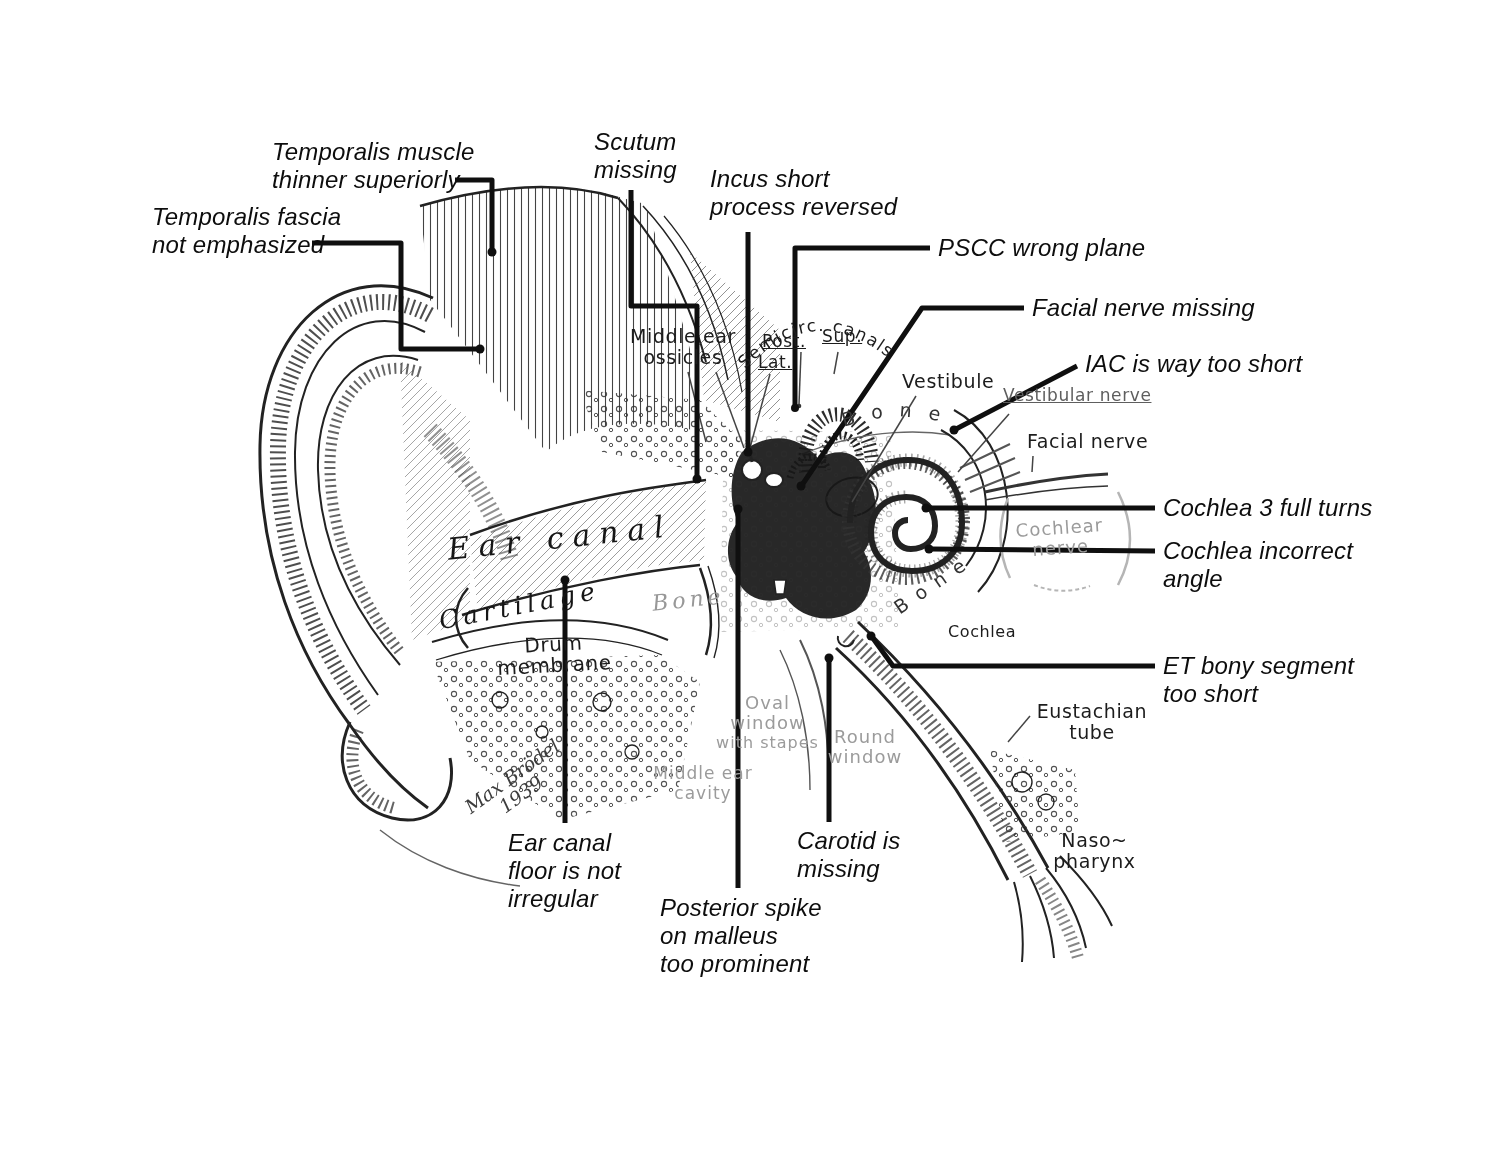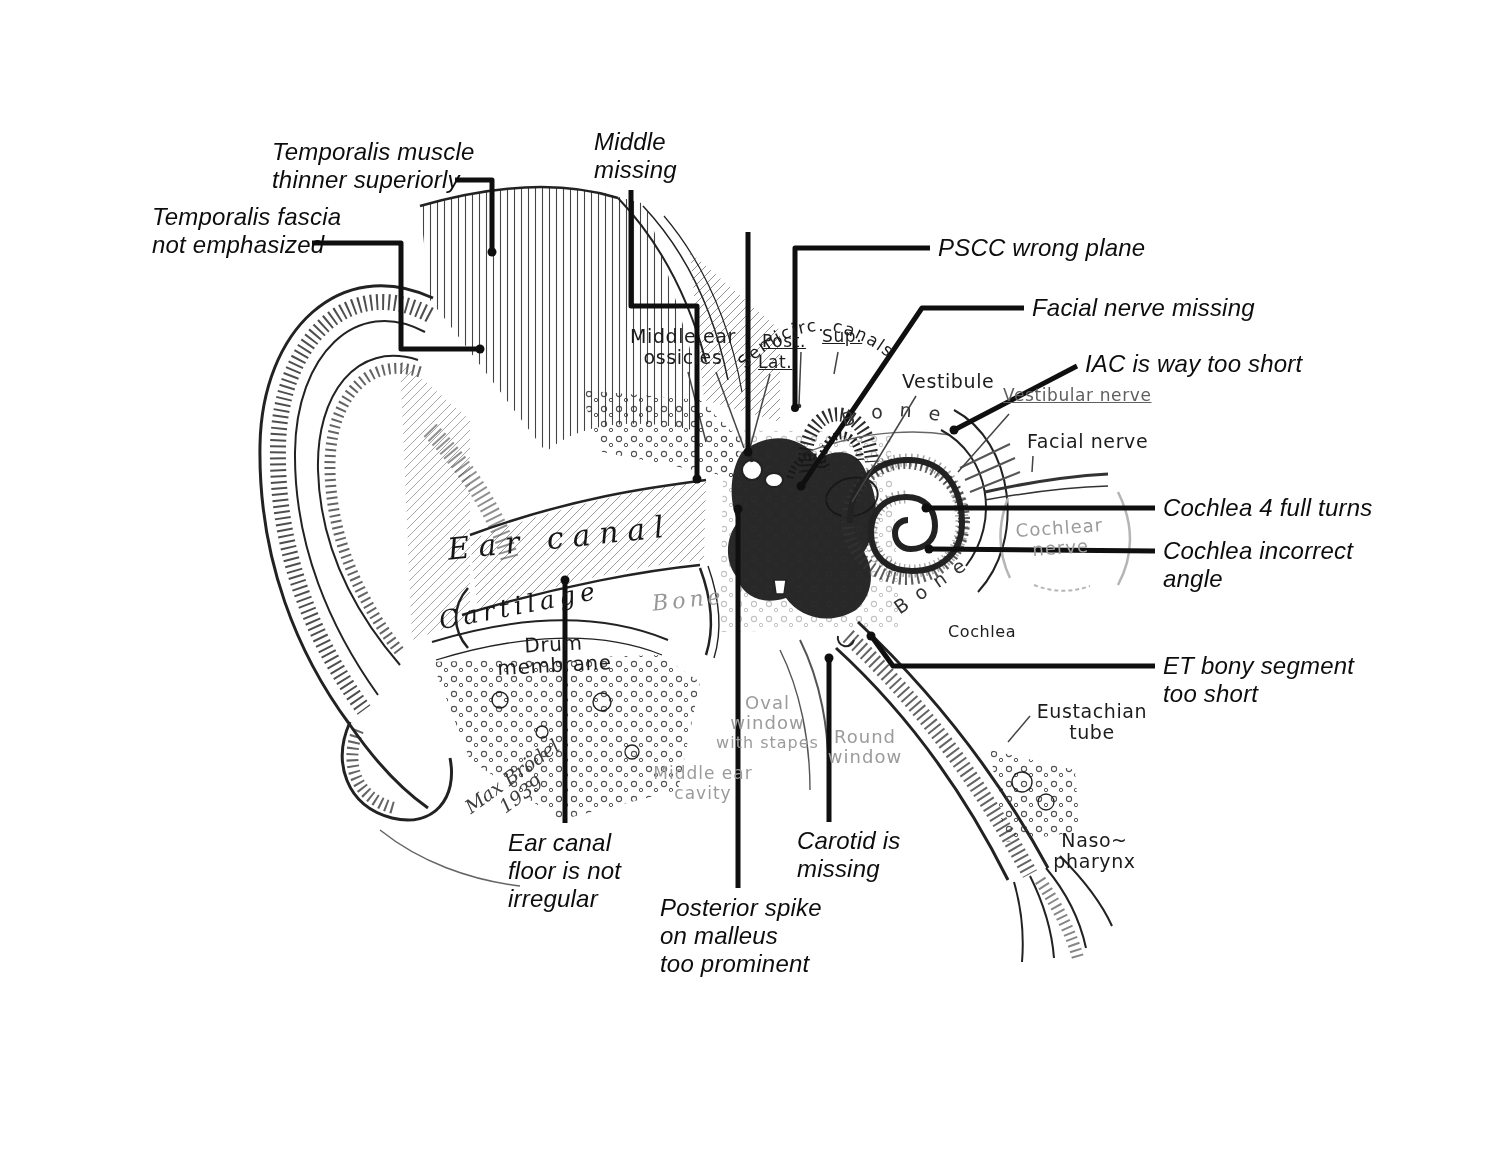--- a/index.html
+++ b/index.html
@@ -186,27 +186,31 @@
 
   <div class="l crit" style="left:152px;top:203px">
     <span class="blk">Temporalis fascia</span>
     <span class="blk">not emphasized</span>
   </div>
   <div class="l crit" style="left:272px;top:138px">
     <span class="blk">Temporalis muscle</span>
     <span class="blk">thinner superiorly</span>
   </div>
   <div class="l crit" style="left:594px;top:128px">
-    <span class="blk">Middle</span>
+    <span class="blk">Scutum</span>
     <span class="blk">missing</span>
+  </div>
+  <div class="l crit" style="left:710px;top:165px">
+    <span class="blk">Incus short</span>
+    <span class="blk">process reversed</span>
   </div>
   <div class="l crit" style="left:938px;top:234px">PSCC wrong plane</div>
   <div class="l crit" style="left:1032px;top:294px">Facial nerve missing</div>
   <div class="l crit" style="left:1085px;top:350px">IAC is way too short</div>
-  <div class="l crit" style="left:1163px;top:494px">Cochlea 4 full turns</div>
+  <div class="l crit" style="left:1163px;top:494px">Cochlea 3 full turns</div>
   <div class="l crit" style="left:1163px;top:652px">
     <span class="blk">ET bony segment</span>
     <span class="blk">too short</span>
   </div>
   <div class="l crit" style="left:1163px;top:537px">
     <span class="blk">Cochlea incorrect</span>
     <span class="blk">angle</span>
   </div>
   <div class="l crit" style="left:797px;top:827px">
     <span class="blk">Carotid is</span>

